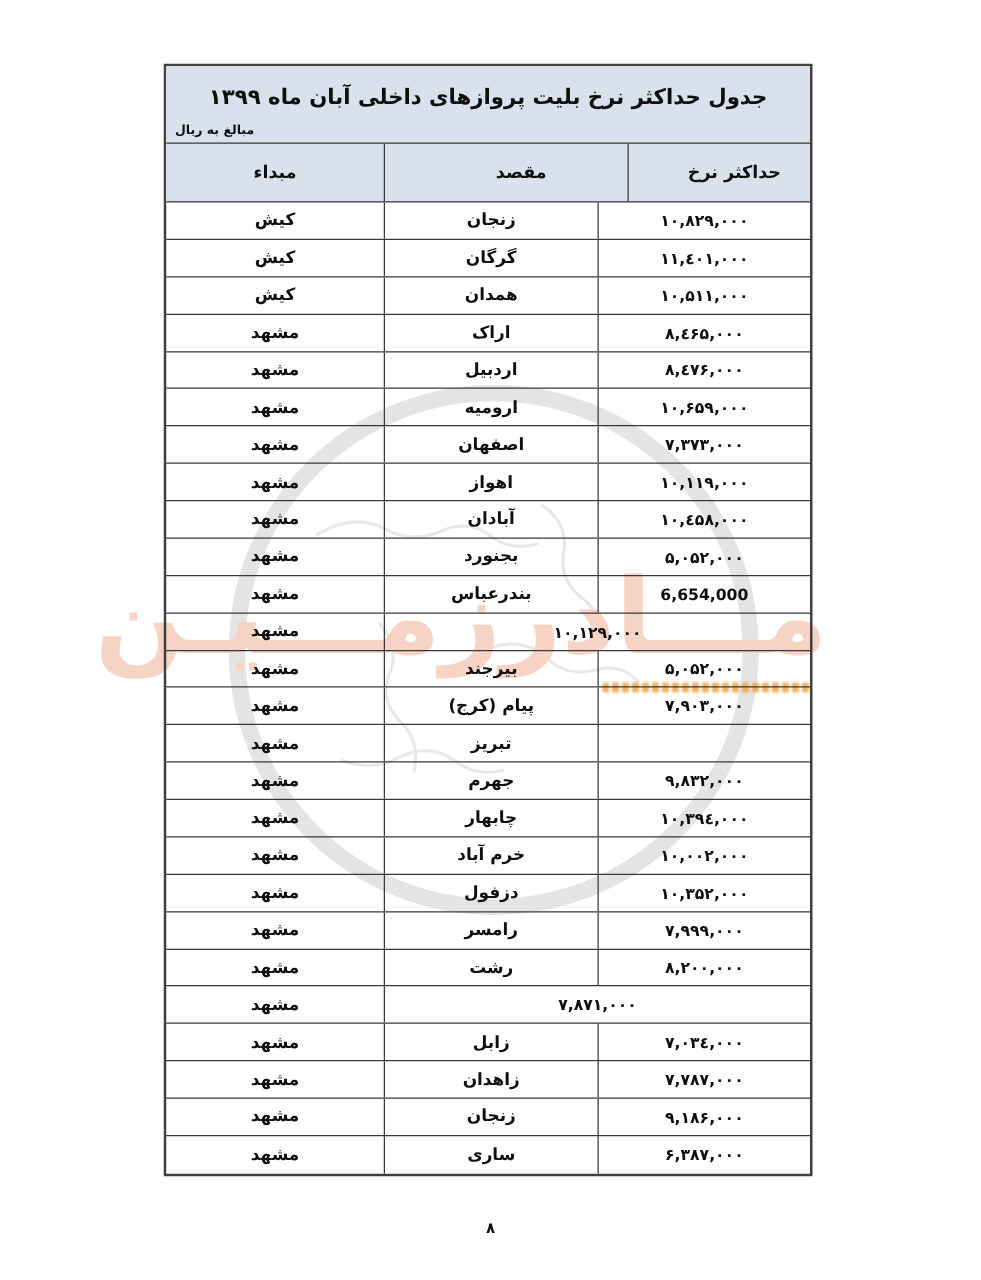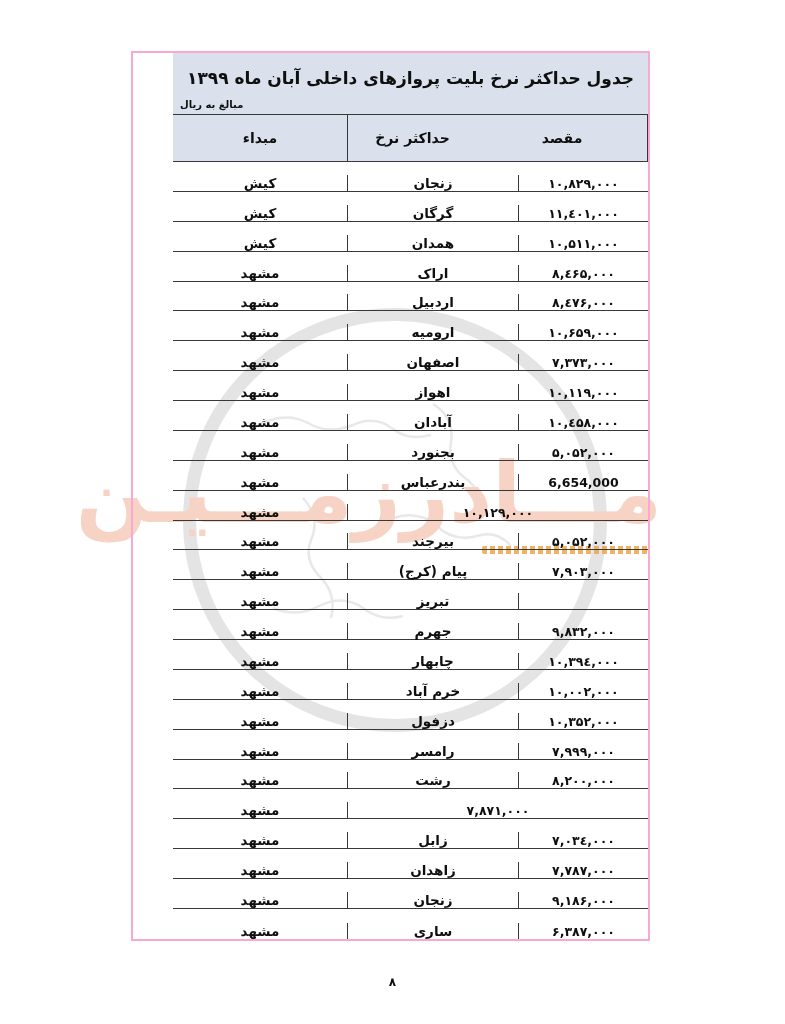--- a/index.html
+++ b/index.html
@@ -27,22 +27,21 @@
   }
   .wm-tagline {
     position:absolute; left:482px; top:546px; width:166px; height:8px;
     background:repeating-linear-gradient(90deg,#f0a54a 0 5px,rgba(240,165,74,0) 5px 8px);
     filter:blur(.7px); border-radius:2px; opacity:.85;
   }
 
   
   .doc-table {
     position:absolute; left:131px; top:51px; width:519px; z-index:1;
-    border:2px solid #f9a8d4;
-    padding-left:40px;
+    border:2px solid #404040;
   }
   .title-block {
     position:relative; height:62px; background:#dae1ed;
     border-bottom:1px solid #383838;
   }
   .doc-title {
     direction:rtl; text-align:center; padding-top:15px;
     font-size:17px; font-weight:bold;
   }
   .unit-note {
@@ -55,21 +54,21 @@
     gap:24px;
   }
   .hcell {
     display:flex; align-items:center; justify-content:center;
     direction:rtl; font-size:14px; font-weight:bold;
   }
   .c-origin { width:175px; border-right:1px solid #383838; }
   .c-dest   { width:171px; border-right:1px solid #383838; }
   .c-price  { flex:1; }
 
-  .row { display:flex; height:29.88px; border-bottom:1px solid #383838; background:transparent;align-items:flex-end; }
+  .row { display:flex; height:29.88px; border-bottom:1px solid #383838; background:transparent; }
   .row:last-child { border-bottom:none; }
   .cell {
     display:flex; align-items:center; justify-content:center;
     direction:rtl; font-size:13.5px; font-weight:bold;
   }
   .cell.price { font-size:12.5px; direction:ltr; unicode-bidi:isolate; }
 
   
   .page-footer {
     position:absolute; left:0; right:0; top:975px; z-index:1;
@@ -94,22 +93,22 @@
   <div class="wm-tagline"></div>
 </div>
 
 <div class="doc-table">
   <div class="title-block">
     <div class="doc-title">جدول حداکثر نرخ بلیت پروازهای داخلی آبان ماه ۱۳۹۹</div>
     <div class="unit-note">مبالغ به ریال</div>
   </div>
   <div class="header-row">
     <div class="hcell c-origin">مبداء</div>
+    <div class="hcell c-dest">مقصد</div>
     <div class="hcell c-price">حداکثر نرخ</div>
-    <div class="hcell c-dest">مقصد</div>
   </div>
   <div>
       <div class="row">
         <div class="cell c-origin">کیش</div>
         <div class="cell c-dest">زنجان</div>
         <div class="cell c-price price">۱۰,۸۲۹,۰۰۰</div>
       </div>
       <div class="row">
         <div class="cell c-origin">کیش</div>
         <div class="cell c-dest">گرگان</div>

